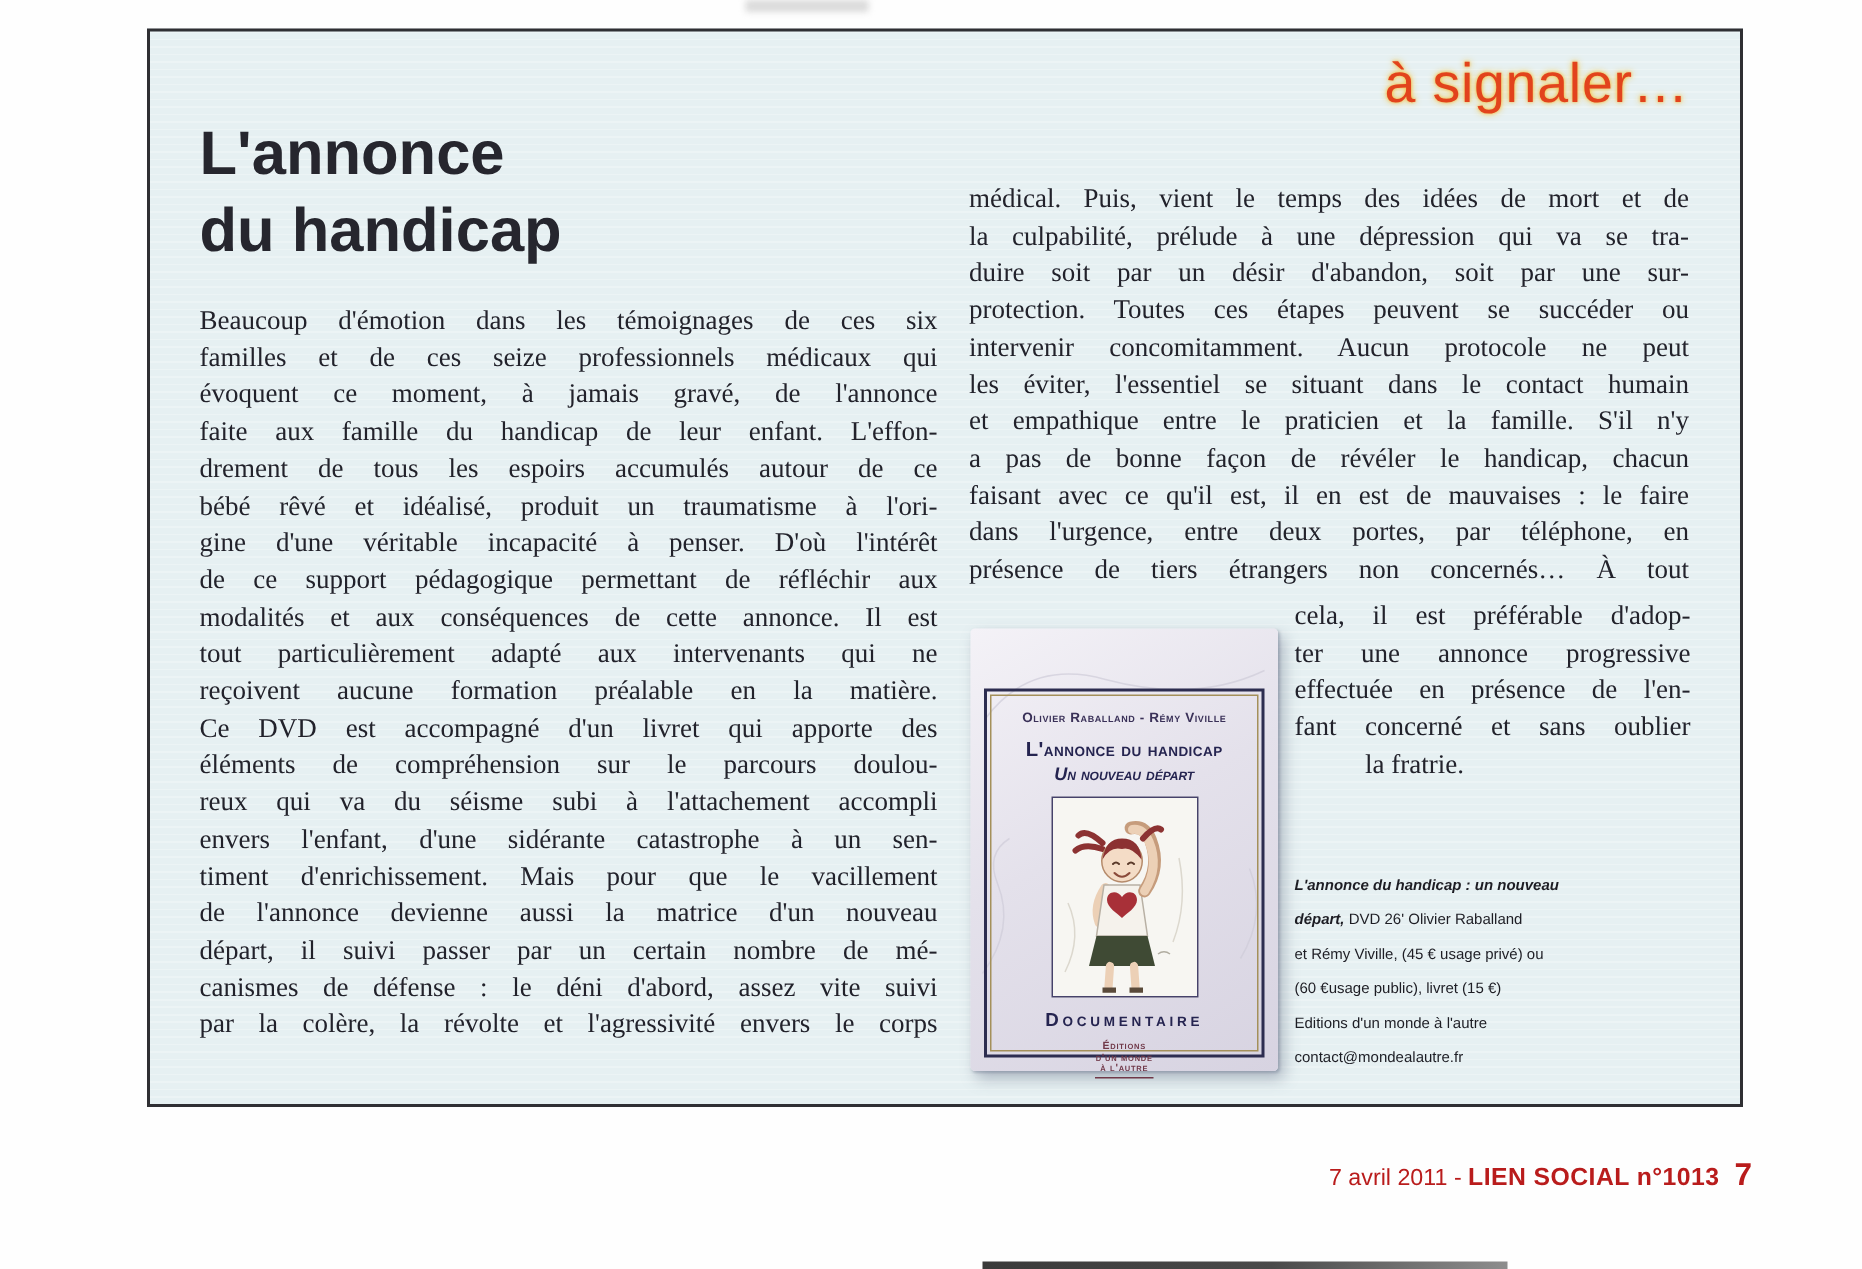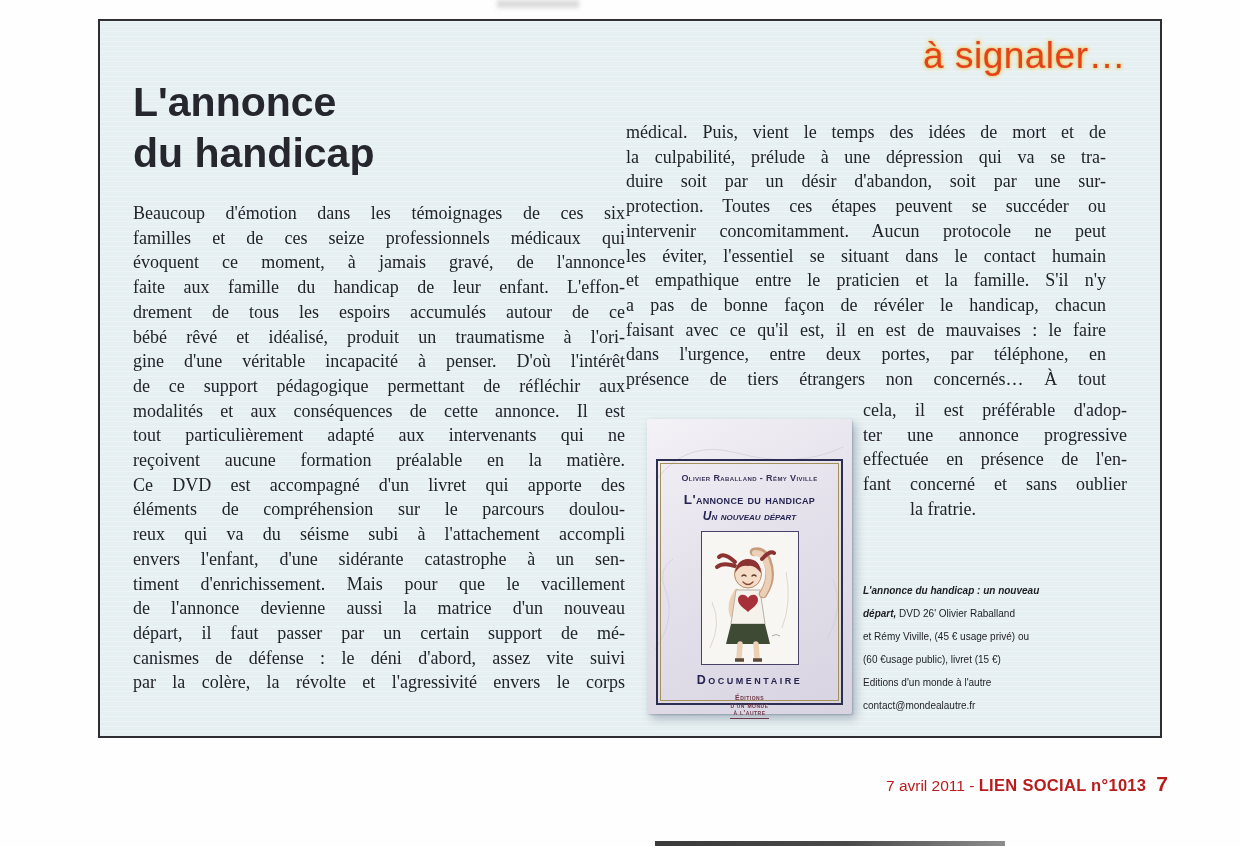--- a/index.html
+++ b/index.html
@@ -23,21 +23,21 @@
     position:absolute;left:33px;top:56px;margin:0;
     font-size:41px;line-height:51px;font-weight:600;color:#26262e;
     letter-spacing:0;
   }
   .col{
     position:absolute;
     font-family:"Liberation Serif","DejaVu Serif",serif;
     font-size:18px;line-height:24.7px;color:#22222b;
   }
   .col1{left:33px;top:180px;width:492px;}
-  .col2{left:526px;top:99px;width:480px;}
+  .col2{left:546px;top:99px;width:480px;}
   .colwrap{left:763px;top:377px;width:264px;}
   .jline{text-align:justify;text-align-last:justify;}
   .jline.last{text-align-last:left;margin-left:47px;}
 
   
   .dvd{
     position:absolute;left:547px;top:398px;width:205px;height:295px;
     background:linear-gradient(150deg,#f4f2f7 0%,#e4e1eb 45%,#d7d3e1 100%);
     border-radius:3px;
     box-shadow:4px 5px 10px rgba(90,100,125,.40),1px 1px 2px rgba(90,100,125,.35);
@@ -129,21 +129,21 @@
       <div class="jline">de ce support pédagogique permettant de réfléchir aux</div>
       <div class="jline">modalités et aux conséquences de cette annonce. Il est</div>
       <div class="jline">tout particulièrement adapté aux intervenants qui ne</div>
       <div class="jline">reçoivent aucune formation préalable en la matière.</div>
       <div class="jline">Ce DVD est accompagné d'un livret qui apporte des</div>
       <div class="jline">éléments de compréhension sur le parcours doulou-</div>
       <div class="jline">reux qui va du séisme subi à l'attachement accompli</div>
       <div class="jline">envers l'enfant, d'une sidérante catastrophe à un sen-</div>
       <div class="jline">timent d'enrichissement. Mais pour que le vacillement</div>
       <div class="jline">de l'annonce devienne aussi la matrice d'un nouveau</div>
-      <div class="jline">départ, il faut passer par un certain support de mé-</div>
+      <div class="jline">départ, il suivi passer par un certain nombre de mé-</div>
       <div class="jline">canismes de défense : le déni d'abord, assez vite suivi</div>
       <div class="jline">par la colère, la révolte et l'agressivité envers le corps</div>
     </div>
 
   <div class="col col2">
       <div class="jline">médical. Puis, vient le temps des idées de mort et de</div>
       <div class="jline">la culpabilité, prélude à une dépression qui va se tra-</div>
       <div class="jline">duire soit par un désir d'abandon, soit par une sur-</div>
       <div class="jline">protection. Toutes ces étapes peuvent se succéder ou</div>
       <div class="jline">intervenir concomitamment. Aucun protocole ne peut</div>

